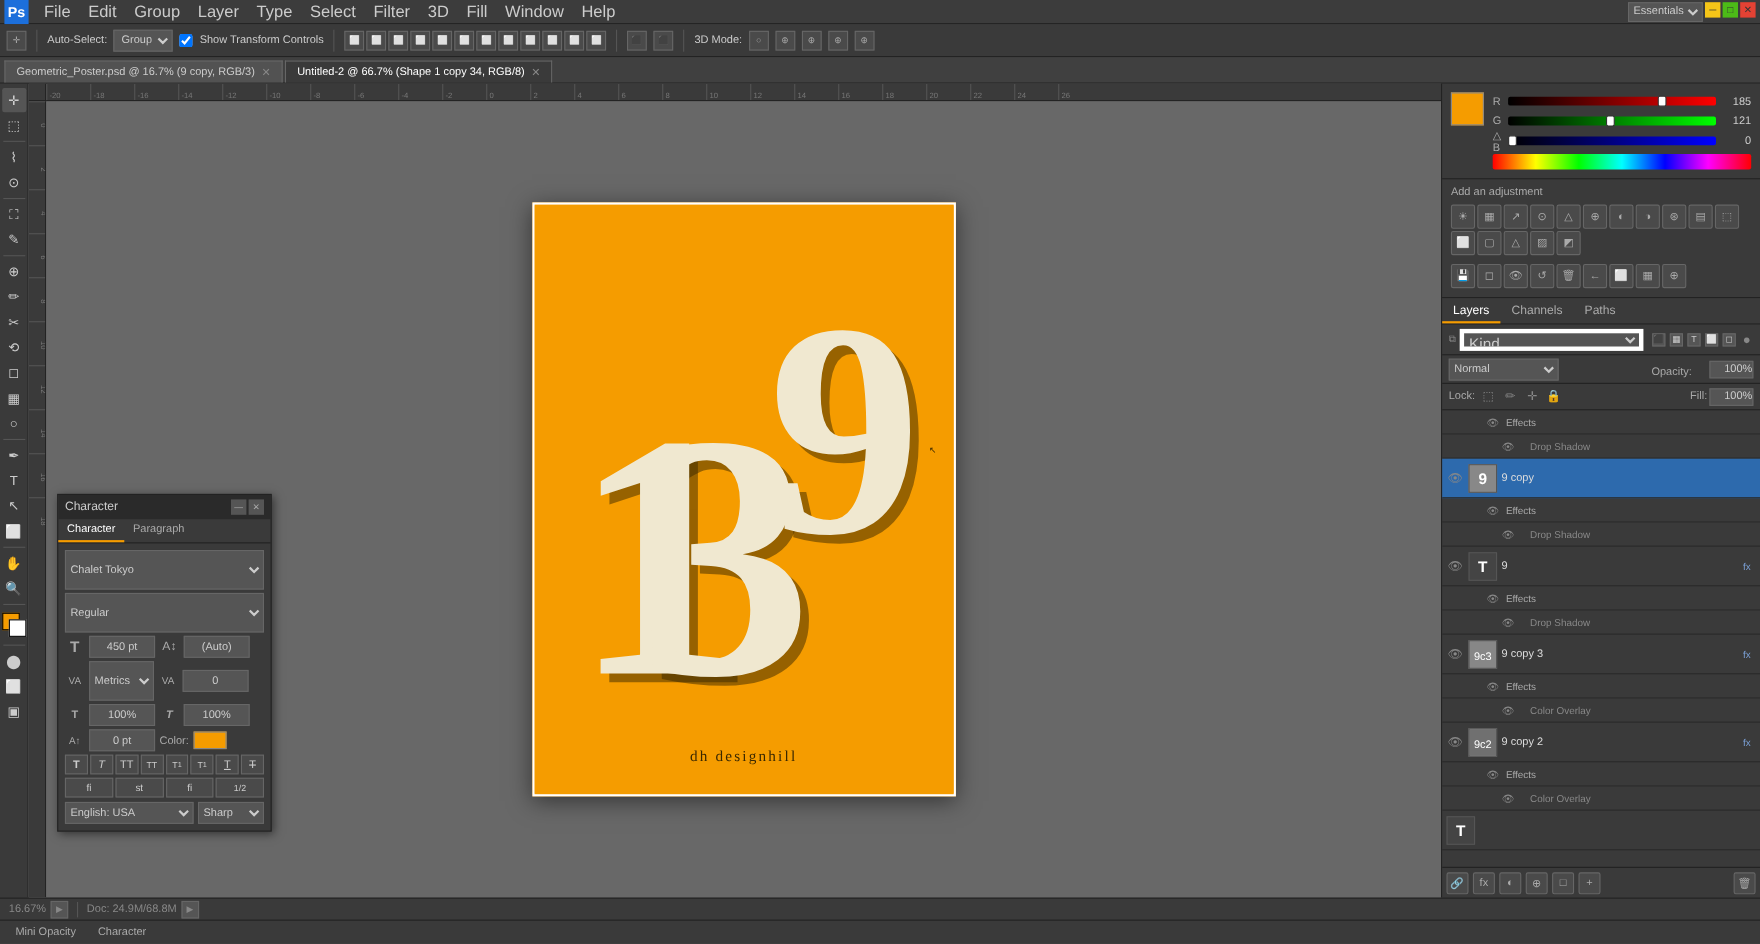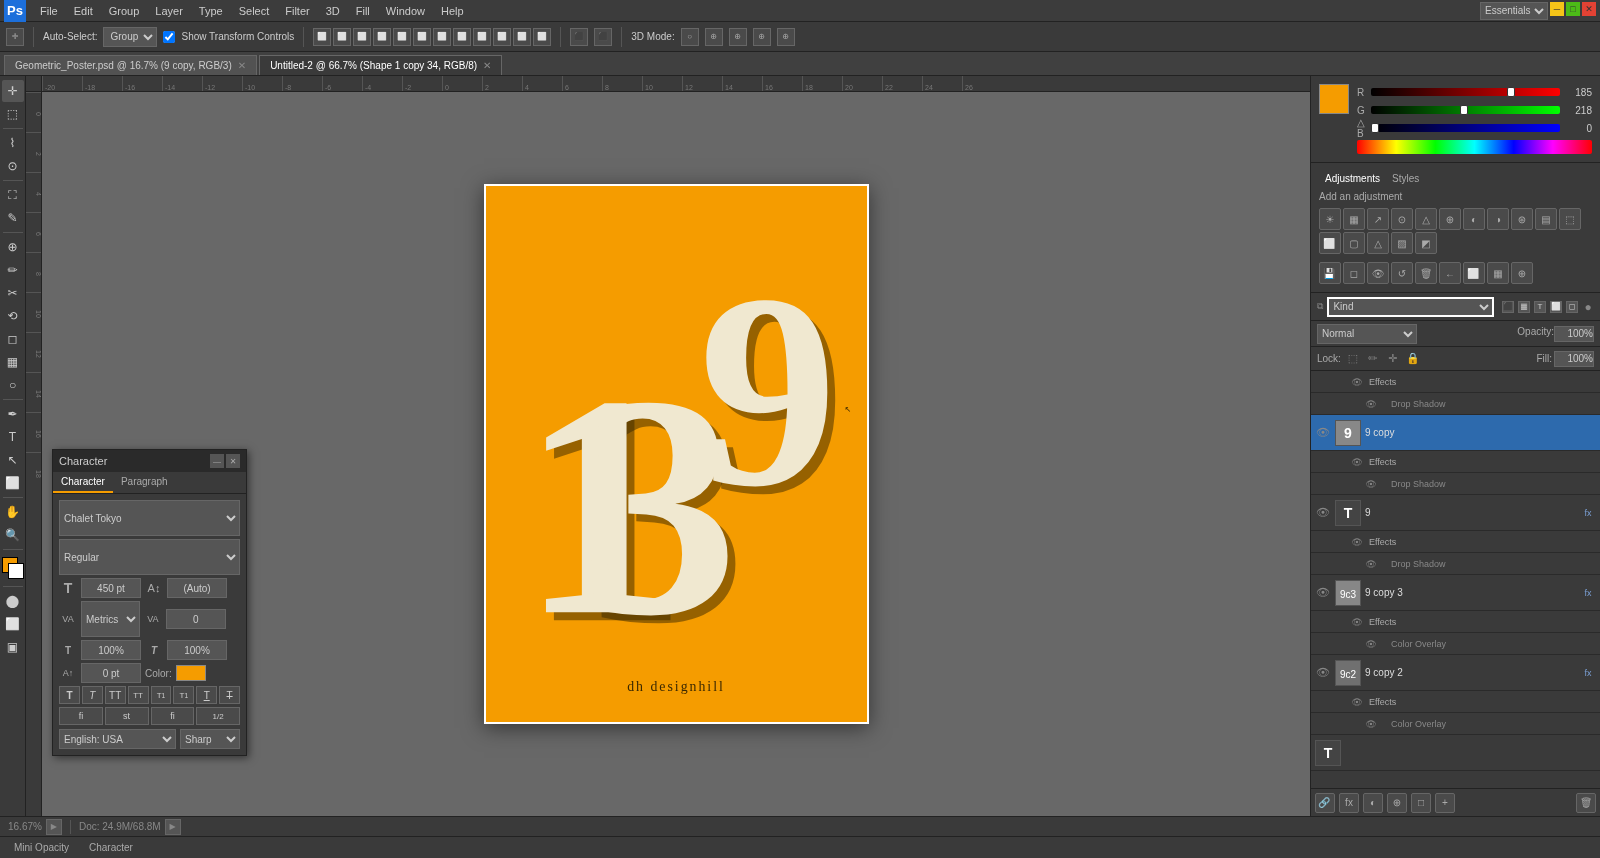--- a/index.html
+++ b/index.html
@@ -1,21 +1,21 @@
 <!DOCTYPE html>
 <html><head>
   <meta charset="utf-8">
   <style>
     * { margin: 0; padding: 0; box-sizing: border-box; }
     body { background: #3c3c3c; font-family: 'Arial', sans-serif; font-size: 11px; color: #ccc; width: 1600px; height: 858px; overflow: hidden; display: flex; flex-direction: column; }
 
     
     .menu-bar { background: #3c3c3c; height: 22px; display: flex; align-items: center; padding: 0 4px; border-bottom: 1px solid #222; flex-shrink: 0; }
     .menu-bar .app-icon { width: 22px; height: 22px; background: #1c6fdb; display: flex; align-items: center; justify-content: center; color: white; font-weight: bold; font-size: 13px; margin-right: 6px; }
-    .menu-item { padding: 2px 8px; color: #ccc; cursor: pointer; font-size: 11px; }
+    .menu-item { padding: 2px 8px; color: #ccc; cursor: pointer; font-size: 15px; }
     .window-controls { margin-left: auto; display: flex; gap: 2px; }
     .win-btn { width: 14px; height: 14px; border: none; cursor: pointer; font-size: 9px; display: flex; align-items: center; justify-content: center; color: #333; }
     .win-btn.minimize { background: #f5c518; }
     .win-btn.maximize { background: #4cbb17; }
     .win-btn.close { background: #e34234; }
 
     
     .options-bar { background: #3a3a3a; height: 30px; display: flex; align-items: center; padding: 0 6px; border-bottom: 1px solid #222; flex-shrink: 0; gap: 6px; }
     .options-bar select { background: #555; color: #ccc; border: 1px solid #666; height: 20px; font-size: 10px; padding: 0 2px; }
     .options-bar label { font-size: 10px; color: #ccc; }
@@ -80,21 +80,21 @@
     
     .layers-panel { flex: 1; display: flex; flex-direction: column; overflow: hidden; }
     .layers-tabs { display: flex; height: 24px; border-bottom: 1px solid #222; }
     .layers-tab { padding: 0 10px; display: flex; align-items: center; font-size: 11px; color: #aaa; cursor: pointer; border-bottom: 2px solid transparent; }
     .layers-tab.active { color: #fff; border-bottom-color: #f59c00; }
     .layers-toolbar { height: 28px; display: flex; align-items: center; padding: 0 6px; gap: 4px; border-bottom: 1px solid #222; }
     .layers-toolbar select { background: #555; color: #ccc; border: 1px solid #666; height: 20px; font-size: 10px; flex: 1; }
     .layers-toolbar .lbl { font-size: 9px; color: #888; }
     .layer-mode-row { display: flex; align-items: center; padding: 2px 6px; gap: 4px; height: 26px; border-bottom: 1px solid #222; }
     .layer-mode-row select { background: #555; color: #ccc; border: 1px solid #666; height: 20px; font-size: 10px; width: 100px; }
-    .layer-mode-row .opacity-group { display: flex; align-items: flex-start; gap: 0; margin-left: auto; }
+    .layer-mode-row .opacity-group { display: flex; align-items: flex-end; gap: 16px; margin-left: auto; }
     .layer-mode-row .opacity-group span { font-size: 10px; color: #aaa; }
     .layer-mode-row .opacity-group input { width: 40px; background: #555; color: #ccc; border: 1px solid #666; height: 16px; font-size: 10px; text-align: right; }
     .lock-row { display: flex; align-items: center; padding: 2px 6px; gap: 4px; height: 24px; border-bottom: 1px solid #222; font-size: 10px; color: #aaa; }
     .lock-icon { width: 16px; height: 16px; display: flex; align-items: center; justify-content: center; cursor: pointer; color: #888; font-size: 11px; }
     .fill-group { margin-left: auto; display: flex; align-items: center; gap: 2px; }
 
     
     .layer-list { flex: 1; overflow-y: auto; }
     .layer-item { height: 36px; display: flex; align-items: center; padding: 0 4px; gap: 4px; border-bottom: 1px solid #2a2a2a; cursor: pointer; position: relative; }
     .layer-item.selected { background: #2d6aad; }
@@ -427,39 +427,35 @@
             <div class="color-slider-track r-track">
               <div class="slider-thumb" style="left: 72%;"></div>
             </div>
             <span class="color-value">185</span>
           </div>
           <div class="color-row">
             <span class="color-label">G</span>
             <div class="color-slider-track g-track">
               <div class="slider-thumb" style="left: 47%;"></div>
             </div>
-            <span class="color-value">218</span>
+            <span class="color-value">121</span>
           </div>
           <div class="color-row">
             <span class="color-label">△ B</span>
             <div class="color-slider-track b-track">
               <div class="slider-thumb" style="left: 0%;"></div>
             </div>
             <span class="color-value">0</span>
           </div>
           <div class="color-spectrum"></div>
         </div>
       </div>
     </div>
 
     <div class="adj-panel">
-      <div class="adj-header">
-        <span class="adj-tab active">Adjustments</span>
-        <span class="adj-tab">Styles</span>
-      </div>
       <div style="font-size:10px;color:#aaa;padding:2px 0;">Add an adjustment</div>
       <div class="adj-tools">
         <div class="adj-tool" title="Brightness/Contrast">☀</div>
         <div class="adj-tool" title="Levels">▦</div>
         <div class="adj-tool" title="Curves">↗</div>
         <div class="adj-tool" title="Exposure">⊙</div>
         <div class="adj-tool" title="Vibrance">△</div>
         <div class="adj-tool" title="Hue/Saturation">⊕</div>
         <div class="adj-tool" title="Color Balance">◐</div>
         <div class="adj-tool" title="Black &amp; White">◑</div>
@@ -479,23 +475,28 @@
         <div class="adj-tool" title="Reset">↺</div>
         <div class="adj-tool" title="Delete">🗑</div>
         <div class="adj-tool" title="Previous State">←</div>
         <div class="adj-tool" title="Expand">⬜</div>
         <div class="adj-tool" title="Grid">▦</div>
         <div class="adj-tool" title="Zoom">⊕</div>
       </div>
     </div>
 
     <div class="layers-panel">
+      <div class="layers-tabs">
+        <div class="layers-tab active">Layers</div>
+        <div class="layers-tab">Channels</div>
+        <div class="layers-tab">Paths</div>
+      </div>
       <div class="layers-toolbar">
         <span class="lbl">⧉</span>
-        <select style="width:70px;background:#555;color:#ccc;border:2px solid #ffffff;height:20px;font-size:10px;">
+        <select style="width:70px;background:#555;color:#ccc;border:4px solid #ffffff;height:20px;font-size:14px;">
           <option>Kind</option>
         </select>
         <div style="width:12px;height:12px;background:#555;border:1px solid #666;display:flex;align-items:center;justify-content:center;font-size:8px;cursor:pointer;margin-left:4px;">⬛</div>
         <div style="width:12px;height:12px;background:#555;border:1px solid #666;display:flex;align-items:center;justify-content:center;font-size:8px;cursor:pointer;">▦</div>
         <div style="width:12px;height:12px;background:#555;border:1px solid #666;display:flex;align-items:center;justify-content:center;font-size:8px;cursor:pointer;">T</div>
         <div style="width:12px;height:12px;background:#555;border:1px solid #666;display:flex;align-items:center;justify-content:center;font-size:8px;cursor:pointer;">⬜</div>
         <div style="width:12px;height:12px;background:#555;border:1px solid #666;display:flex;align-items:center;justify-content:center;font-size:8px;cursor:pointer;">◻</div>
         <div style="margin-left:auto;width:12px;height:12px;display:flex;align-items:center;justify-content:center;font-size:12px;color:#888;cursor:pointer;">●</div>
       </div>
       <div class="layer-mode-row">

